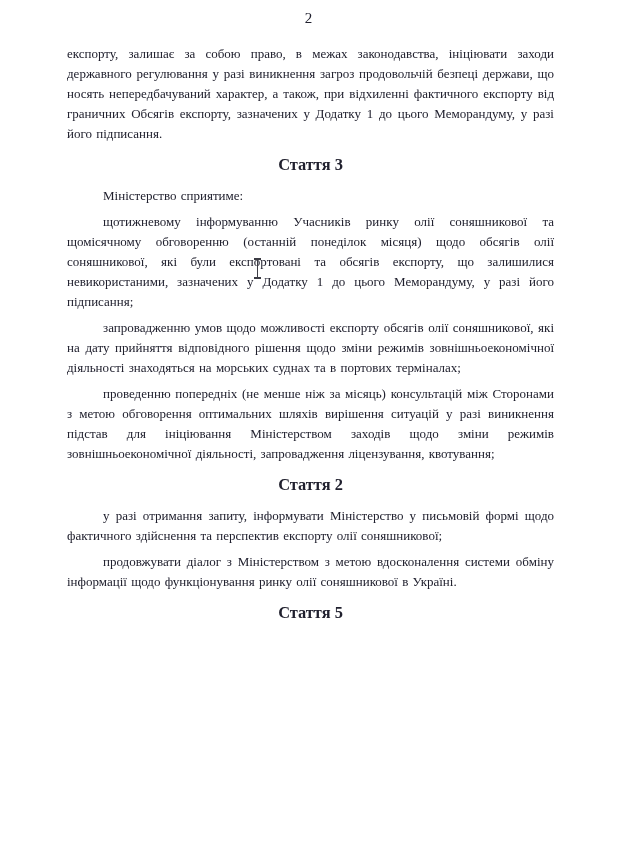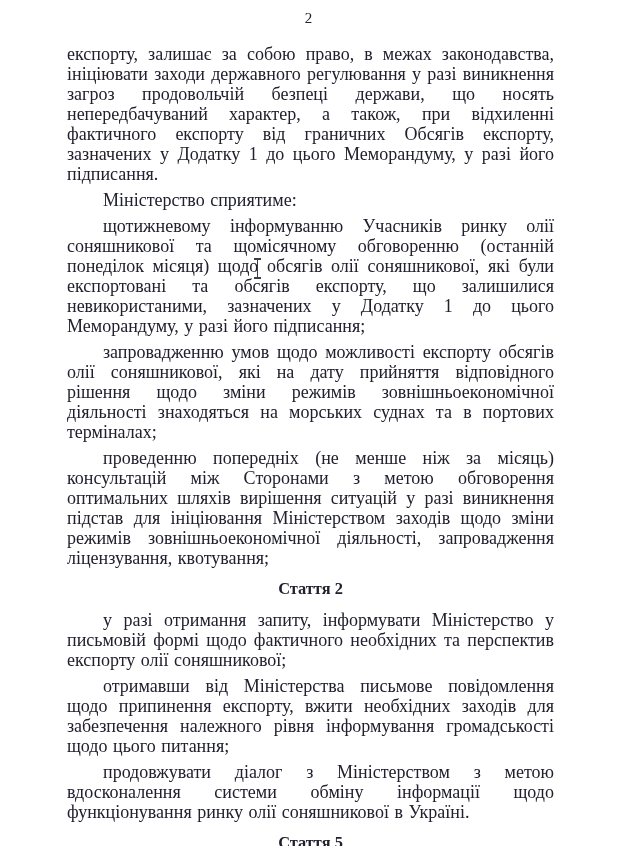--- a/index.html
+++ b/index.html
@@ -21,21 +21,21 @@
     font-size: 15px;
     line-height: 18px;
     color: #20202e;
   }
   .content {
     margin: 17px 63px 0 67px;
     width: 487px;
   }
   .para {
     margin: 0 0 6px 0;
-    font-size: 18px;
+    font-size: 13px;
     line-height: 20px;
     text-align: justify;
     text-indent: 36px;
     word-spacing: 1px;
   }
   .para.no-indent {
     text-indent: 0;
   }
   .heading {
     margin: 11px 0;
@@ -76,36 +76,36 @@
 </style>
 </head>
 <body>
 
 <div class="page-number">2</div>
 
 <div class="content">
 
   <p class="para no-indent">експорту, залишає за собою право, в межах законодавства, ініціювати заходи державного регулювання у разі виникнення загроз продовольчій безпеці держави, що носять непередбачуваний характер, а також, при відхиленні фактичного експорту від граничних Обсягів експорту, зазначених у Додатку 1 до цього Меморандуму, у разі його підписання.</p>
 
+  <h3 class="heading">Стаття 3</h3>
 
   <p class="para">Міністерство сприятиме:</p>
 
   <p class="para">щотижневому інформуванню Учасників ринку олії соняшникової та щомісячному обговоренню (останній понеділок місяця) щодо обсягів олії соняшникової, які були експортовані та обсягів експорту, що залишилися невикористаними, зазначених у Додатку 1 до цього Меморандуму, у разі його підписання;</p>
 
   <p class="para">запровадженню умов щодо можливості експорту обсягів олії соняшникової, які на дату прийняття відповідного рішення щодо зміни режимів зовнішньоекономічної діяльності знаходяться на морських суднах та в портових терміналах;</p>
 
   <p class="para">проведенню попередніх (не менше ніж за місяць) консультацій між Сторонами з метою обговорення оптимальних шляхів вирішення ситуацій у разі виникнення підстав для ініціювання Міністерством заходів щодо зміни режимів зовнішньоекономічної діяльності, запровадження ліцензування, квотування;</p>
 
 
   <h3 class="heading">Стаття 2</h3>
 
 
-  <p class="para">у разі отримання запиту, інформувати Міністерство у письмовій формі щодо фактичного необхідних та перспектив експорту олії соняшникової;</p>
+  <p class="para">у разі отримання запиту, інформувати Міністерство у письмовій формі щодо фактичного здійснення та перспектив експорту олії соняшникової;</p>
 
-  <p class="para">отримавши від Міністерства письмове повідомлення щодо припинення експорту, вжити необхідних заходів для забезпечення належного рівня інформування громадськості щодо цього питання;</p>
 
   <p class="para">продовжувати діалог з Міністерством з метою вдосконалення системи обміну інформації щодо функціонування ринку олії соняшникової в Україні.</p>
 
   <h3 class="heading">Стаття 5</h3>
 
 </div>
 
 <div class="ibeam"></div>
 
 </body></html>

